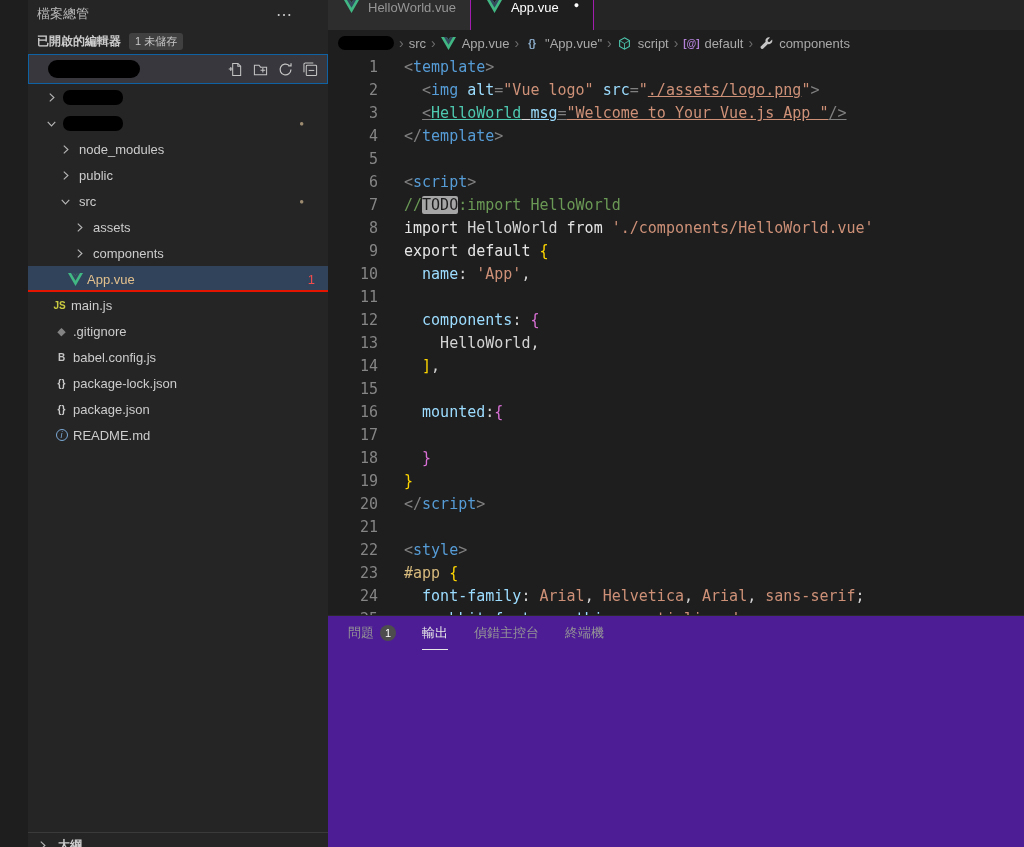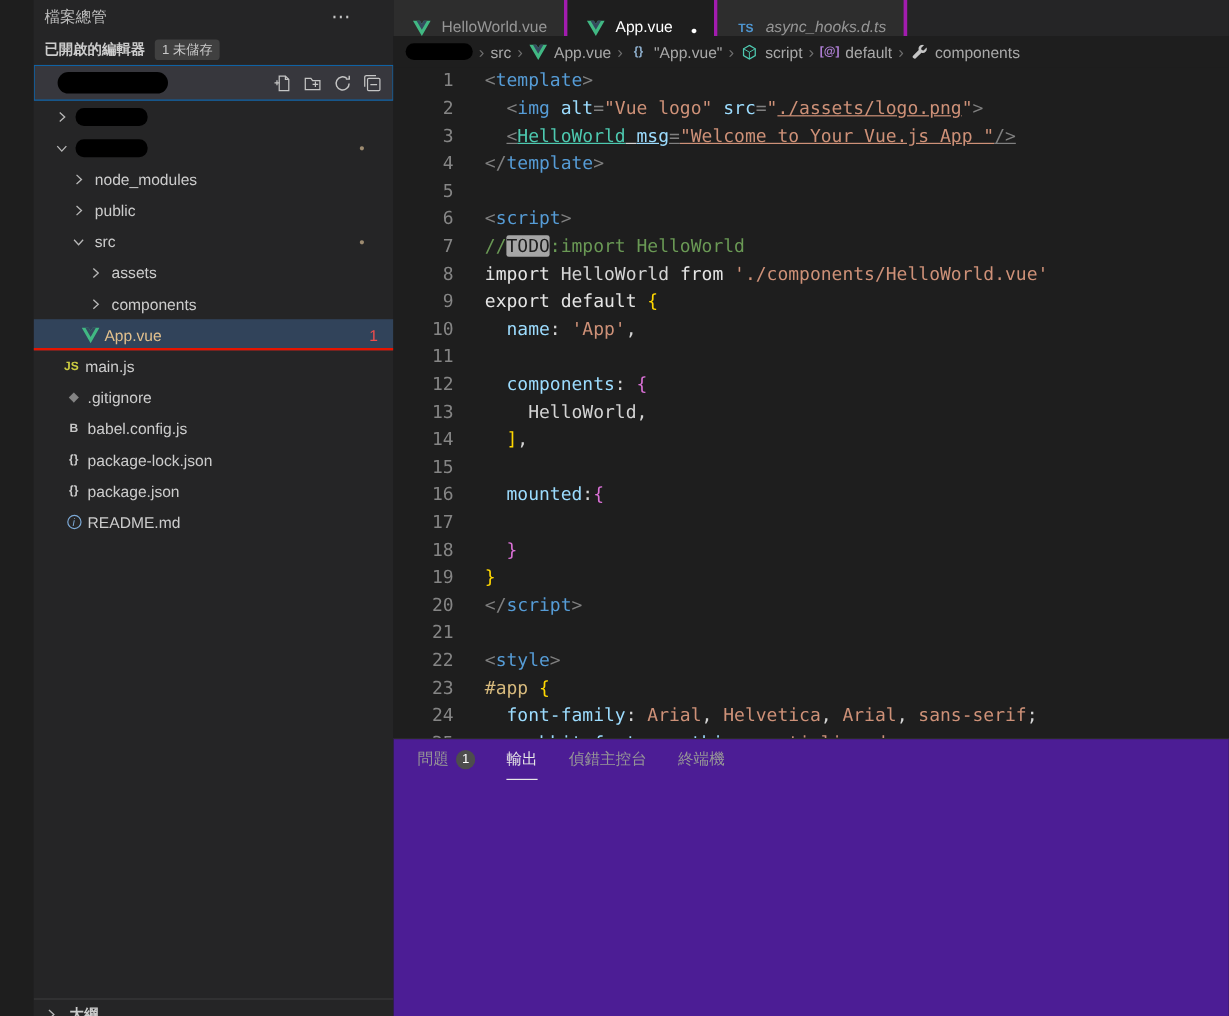--- a/index.html
+++ b/index.html
@@ -40,22 +40,22 @@
                  font-weight:700; font-size:12px; }
   .txtic { font-size:10px; font-weight:bold; }
   .infoc { width:12px; height:12px; border-radius:50%; border:1px solid #7ca9d6; color:#7ca9d6;
            font-size:9px; display:inline-flex; align-items:center; justify-content:center;
            font-style:italic; }
 
   
   .main { position:absolute; left:300px; top:0; width:724px; height:847px;
           display:flex; flex-direction:column; background:#1e1e1e; }
   .tabbar { height:30px; flex:none; display:flex; background:#252526; }
-  .tab { display:flex; align-items:flex-end; gap:7px; padding:0 14px; background:#2d2d2d;
-         color:#969696; font-size:13px; border-right:3px solid #a21caf; cursor:pointer; }
+  .tab { display:flex; align-items:flex-start; gap:7px; padding:0 14px; background:#2d2d2d;
+         color:#969696; font-size:13px; border-right:1px solid #a21caf; cursor:pointer; }
   .tab.active { background:#1e1e1e; color:#ffffff; }
   .tab.preview .tab-label { font-style:italic; }
   .dirty { color:#ffffff; font-size:9px; margin-left:8px; }
 
   .breadcrumb { height:26px; flex:none; display:flex; align-items:center; background:#1e1e1e;
                 padding-left:10px; font-size:13px; color:#a9a9a9; white-space:nowrap; }
   .bitem { display:flex; align-items:center; gap:5px; cursor:pointer; }
   .bitem .icw { width:16px; }
   .bsep { margin:0 5px; color:#6e6e6e; font-size:14px; }
 
@@ -269,26 +269,20 @@
         <div class="tab active">
           <span class="icw">
             <svg width="15" height="13" viewBox="0 0 261 226">
               <path fill="#41b883" d="M161 0l-30 52L100 0H0l131 226L261 0z"></path>
               <path fill="#35495e" d="M161 0l-30 52L100 0H52l79 136L209 0z"></path>
             </svg>
           </span>
           <span class="tab-label">App.vue</span>
           <span class="dirty">●</span>
         </div>
-        <div class="tab preview">
-          <span class="icw">
-            <span class="txtic" style="color:#4e94ce">TS</span>
-          </span>
-          <span class="tab-label">async_hooks.d.ts</span>
-        </div>
       </div>
     <div class="breadcrumb" id="breadcrumb">
         <span class="bitem">
           <span class="redact bc-redact"></span>
         </span>
         <span class="bsep">›</span>
         <span class="bitem">
           <span>src</span>
         </span>
         <span class="bsep">›</span>

